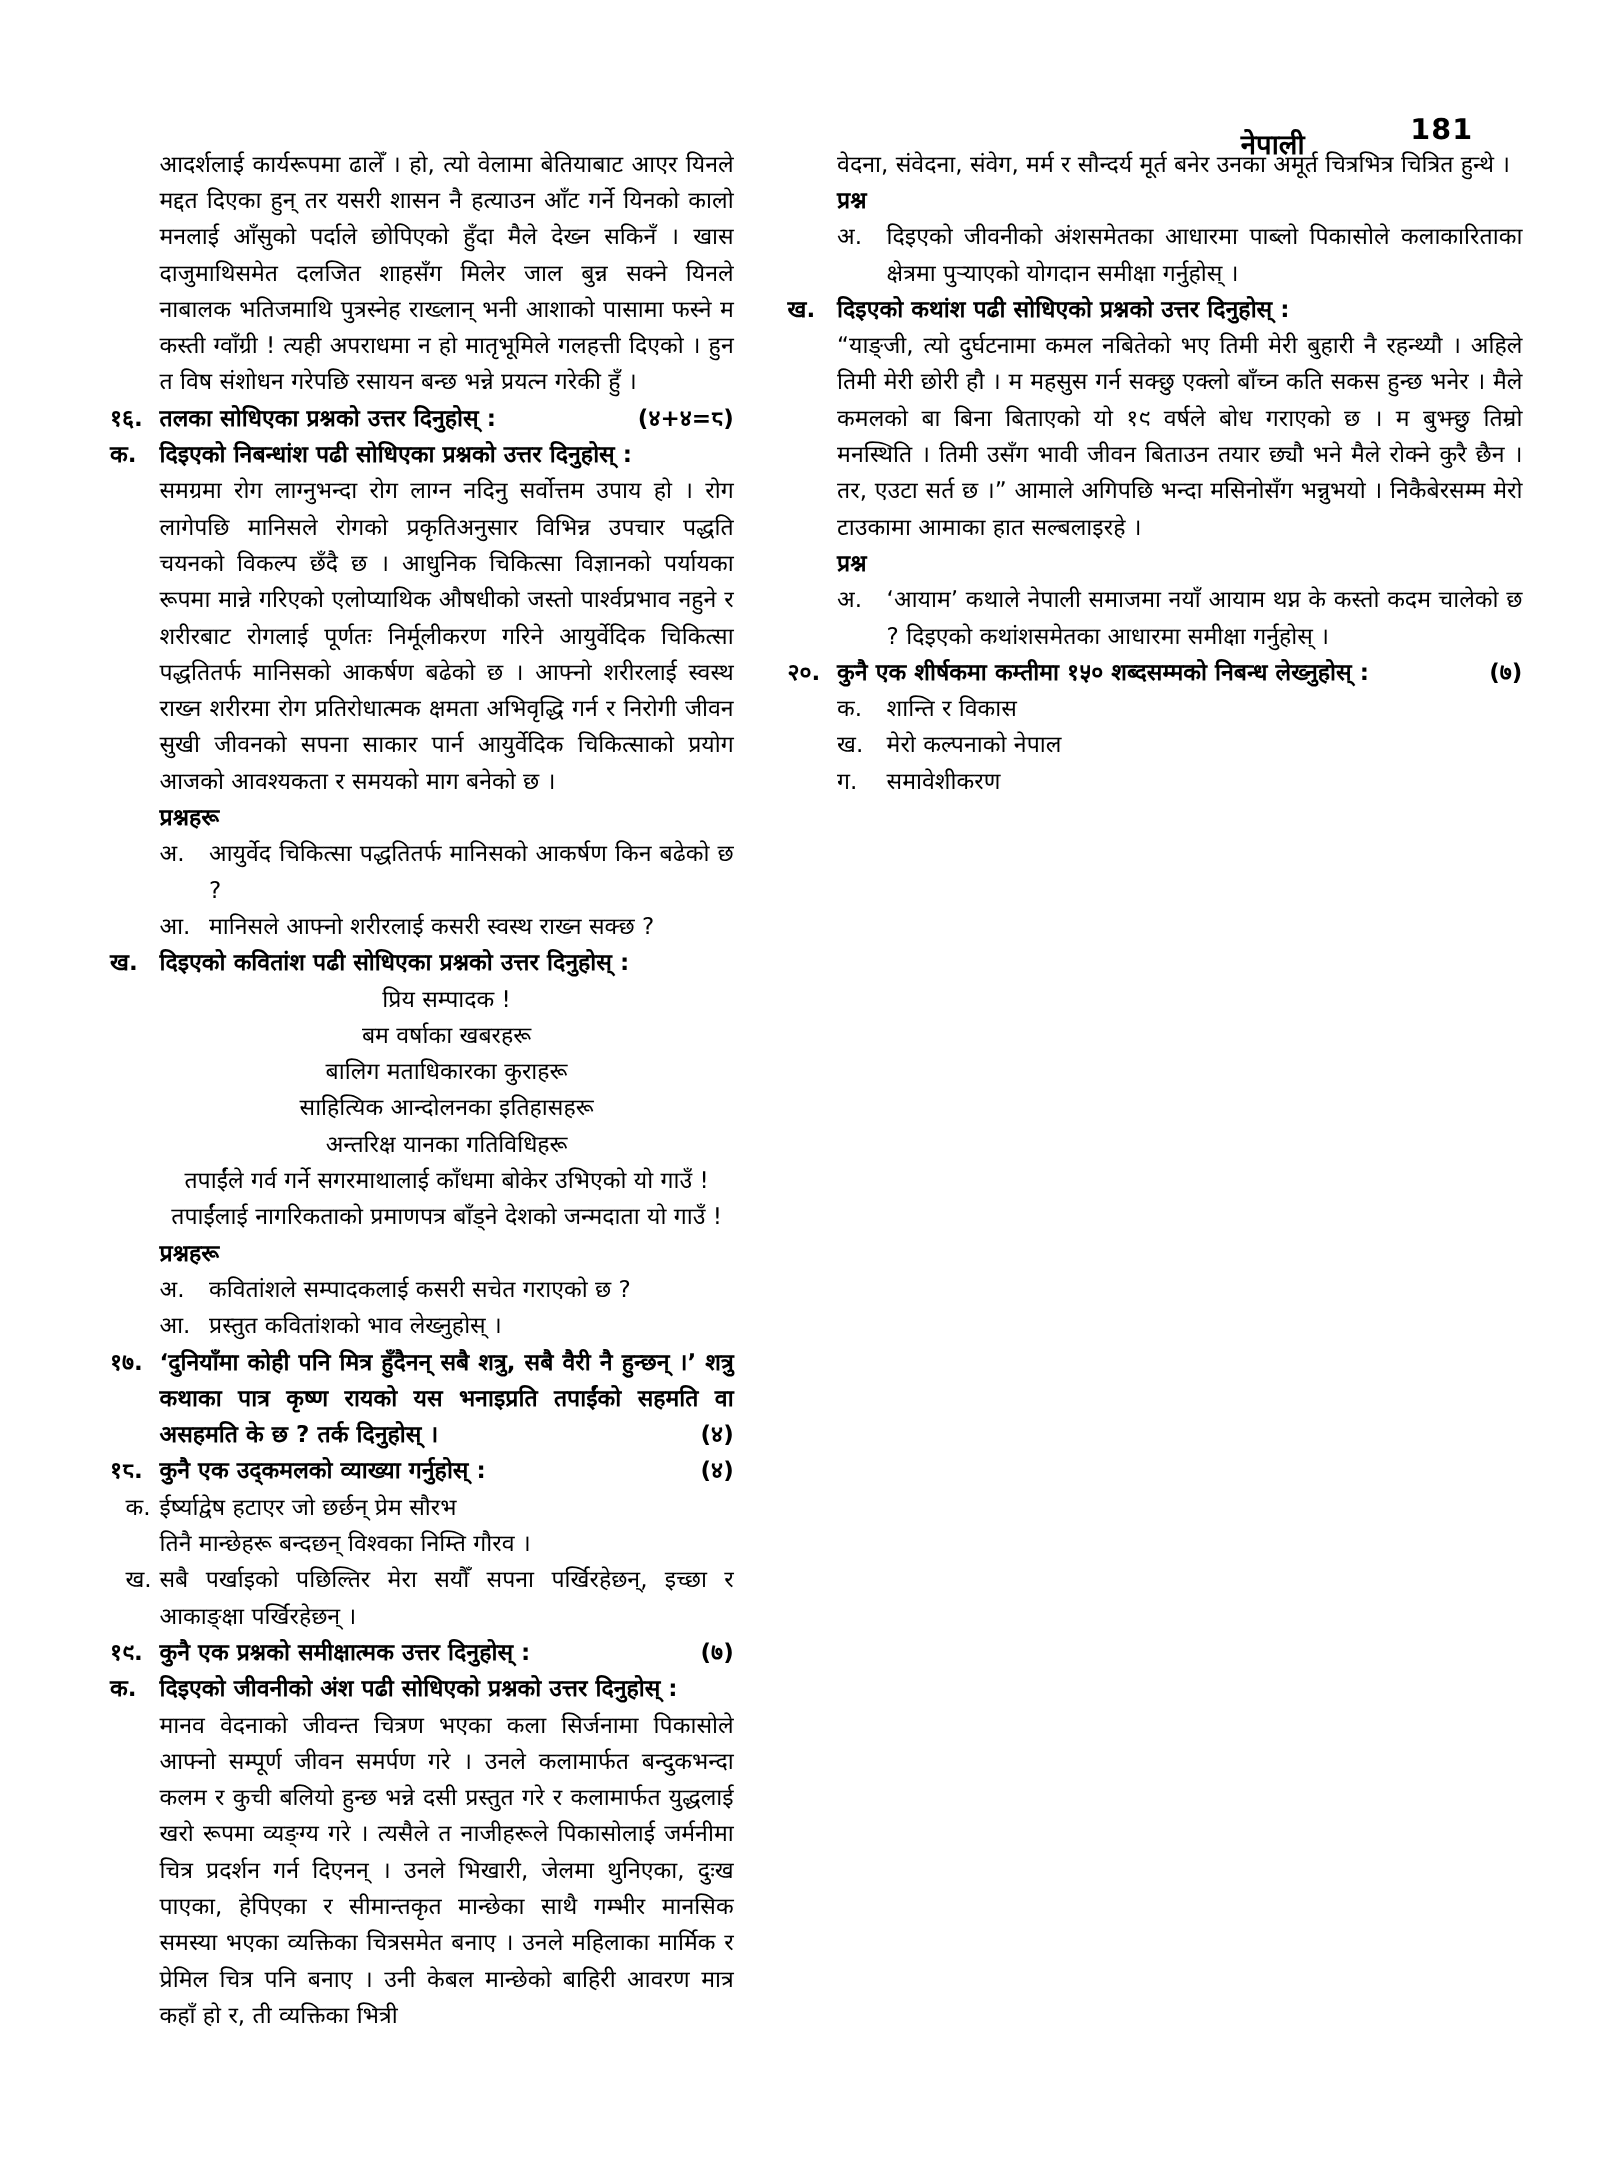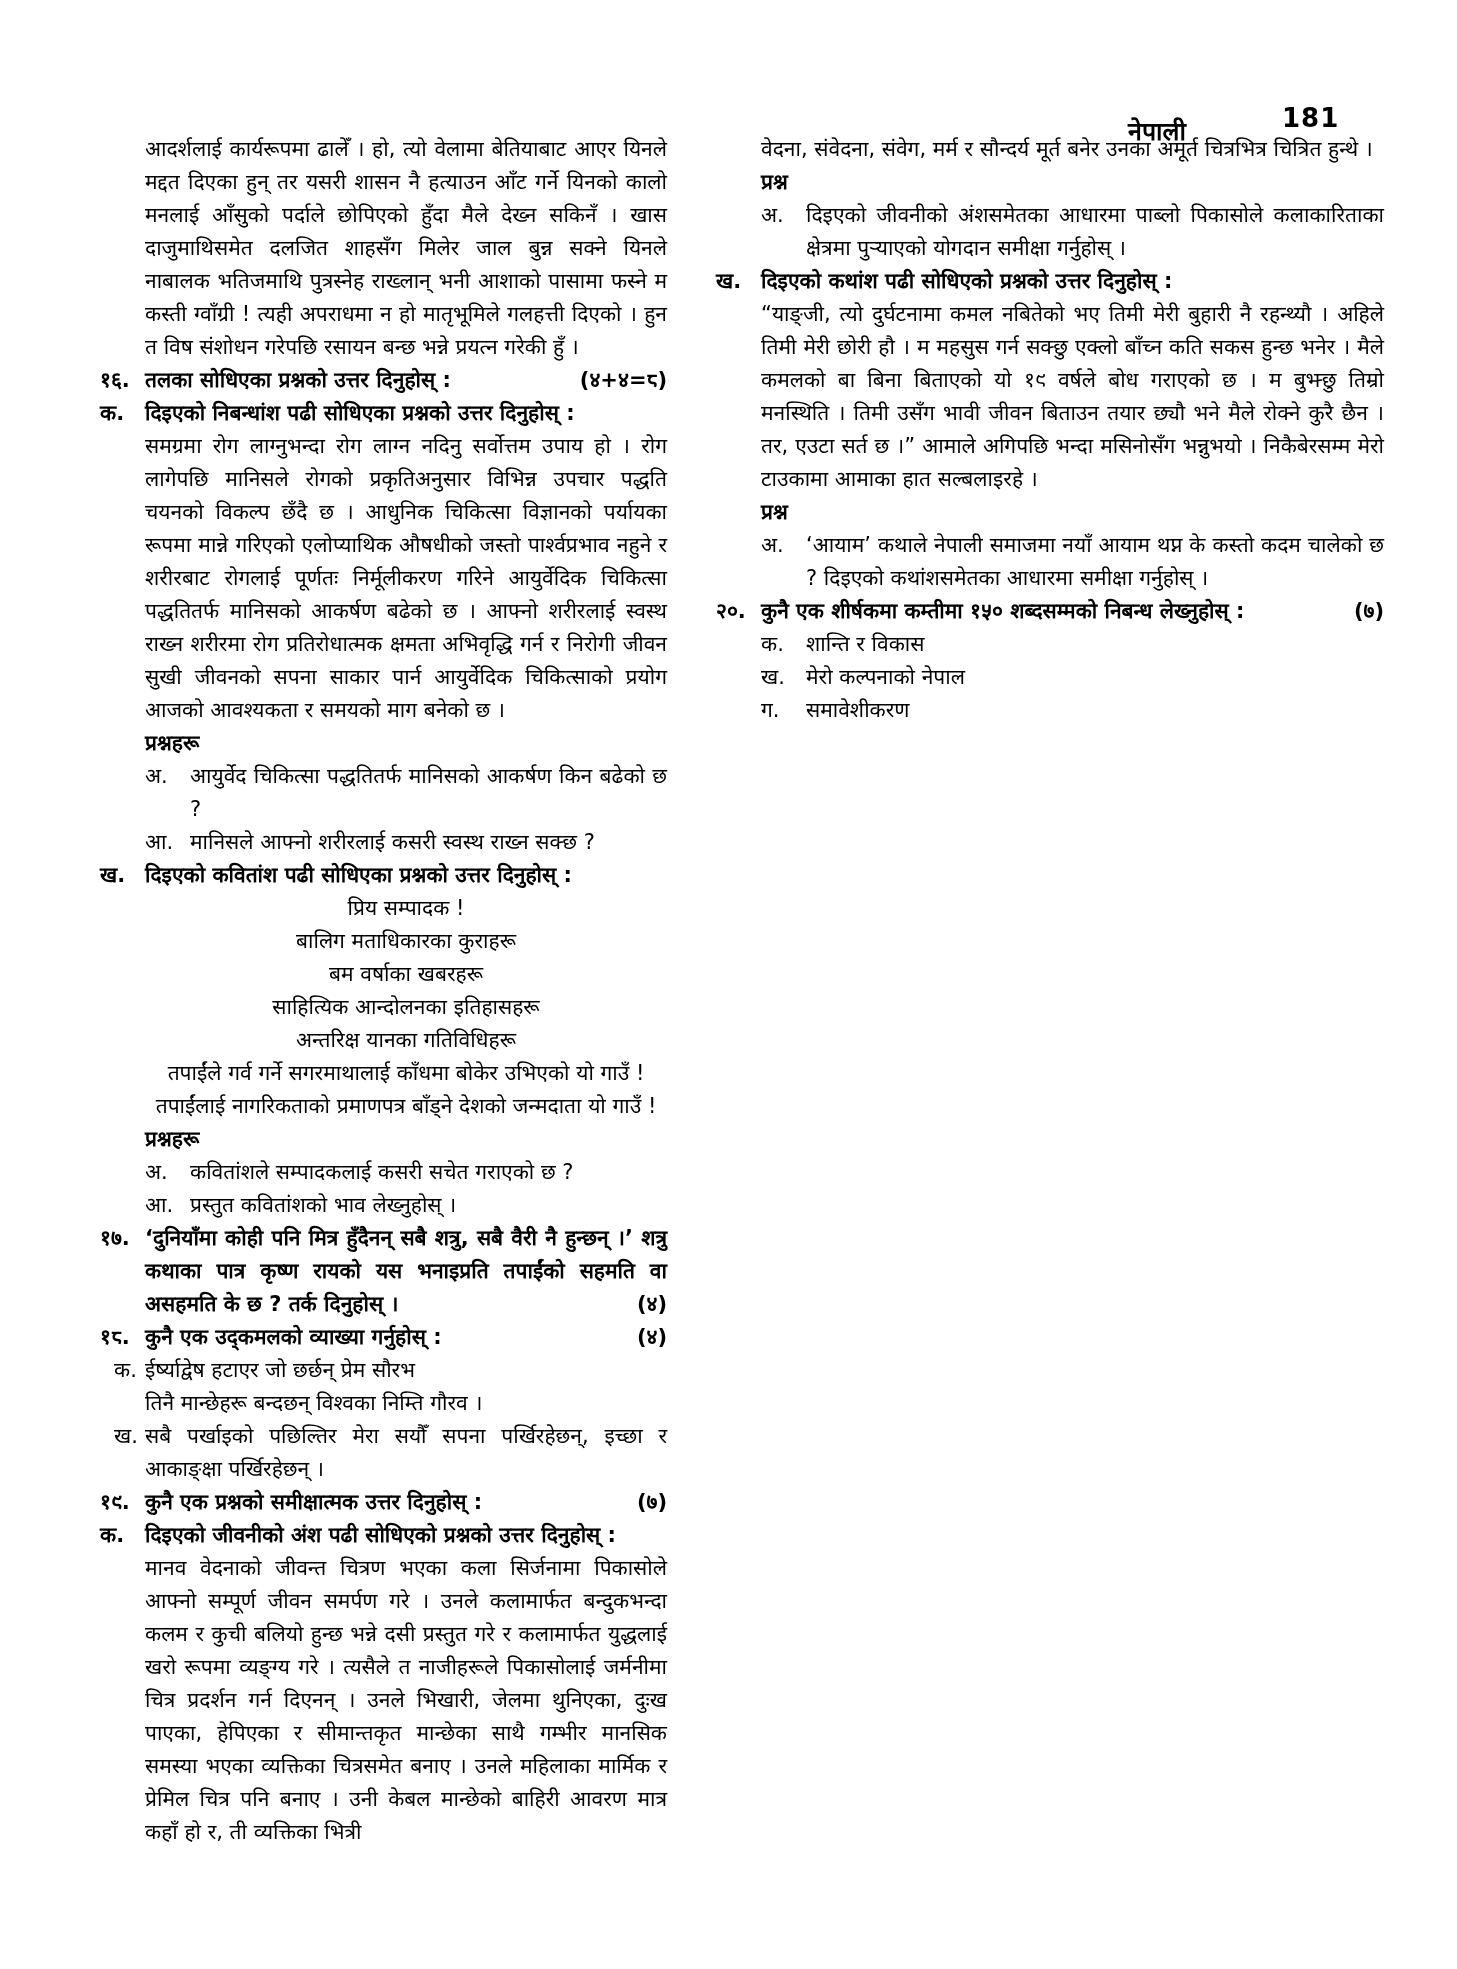--- a/index.html
+++ b/index.html
@@ -77,22 +77,22 @@
       <div class="blk item">
         <span class="lbl">आ.</span>
         <div class="txt">मानिसले आफ्नो शरीरलाई कसरी स्वस्थ राख्न सक्छ ?</div>
       </div>
       <div class="blk q bold">
         <span class="lbl">ख.</span>
         <div class="txt">दिइएको कवितांश पढी सोधिएका प्रश्नको उत्तर दिनुहोस् :</div>
       </div>
       <div class="blk verse">
         <div class="vline">प्रिय सम्पादक !</div>
+        <div class="vline">बम वर्षाका खबरहरू</div>
         <div class="vline">बालिग मताधिकारका कुराहरू</div>
-        <div class="vline">बम वर्षाका खबरहरू</div>
         <div class="vline">साहित्यिक आन्दोलनका इतिहासहरू</div>
         <div class="vline">अन्तरिक्ष यानका गतिविधिहरू</div>
         <div class="vline">तपाईंले गर्व गर्ने सगरमाथालाई काँधमा बोकेर उभिएको यो गाउँ !</div>
         <div class="vline">तपाईंलाई नागरिकताको प्रमाणपत्र बाँड्ने देशको जन्मदाता यो गाउँ !</div>
       </div>
       <div class="blk minihead">प्रश्नहरू</div>
       <div class="blk item">
         <span class="lbl">अ.</span>
         <div class="txt">कवितांशले सम्पादकलाई कसरी सचेत गराएको छ ?</div>
       </div>

